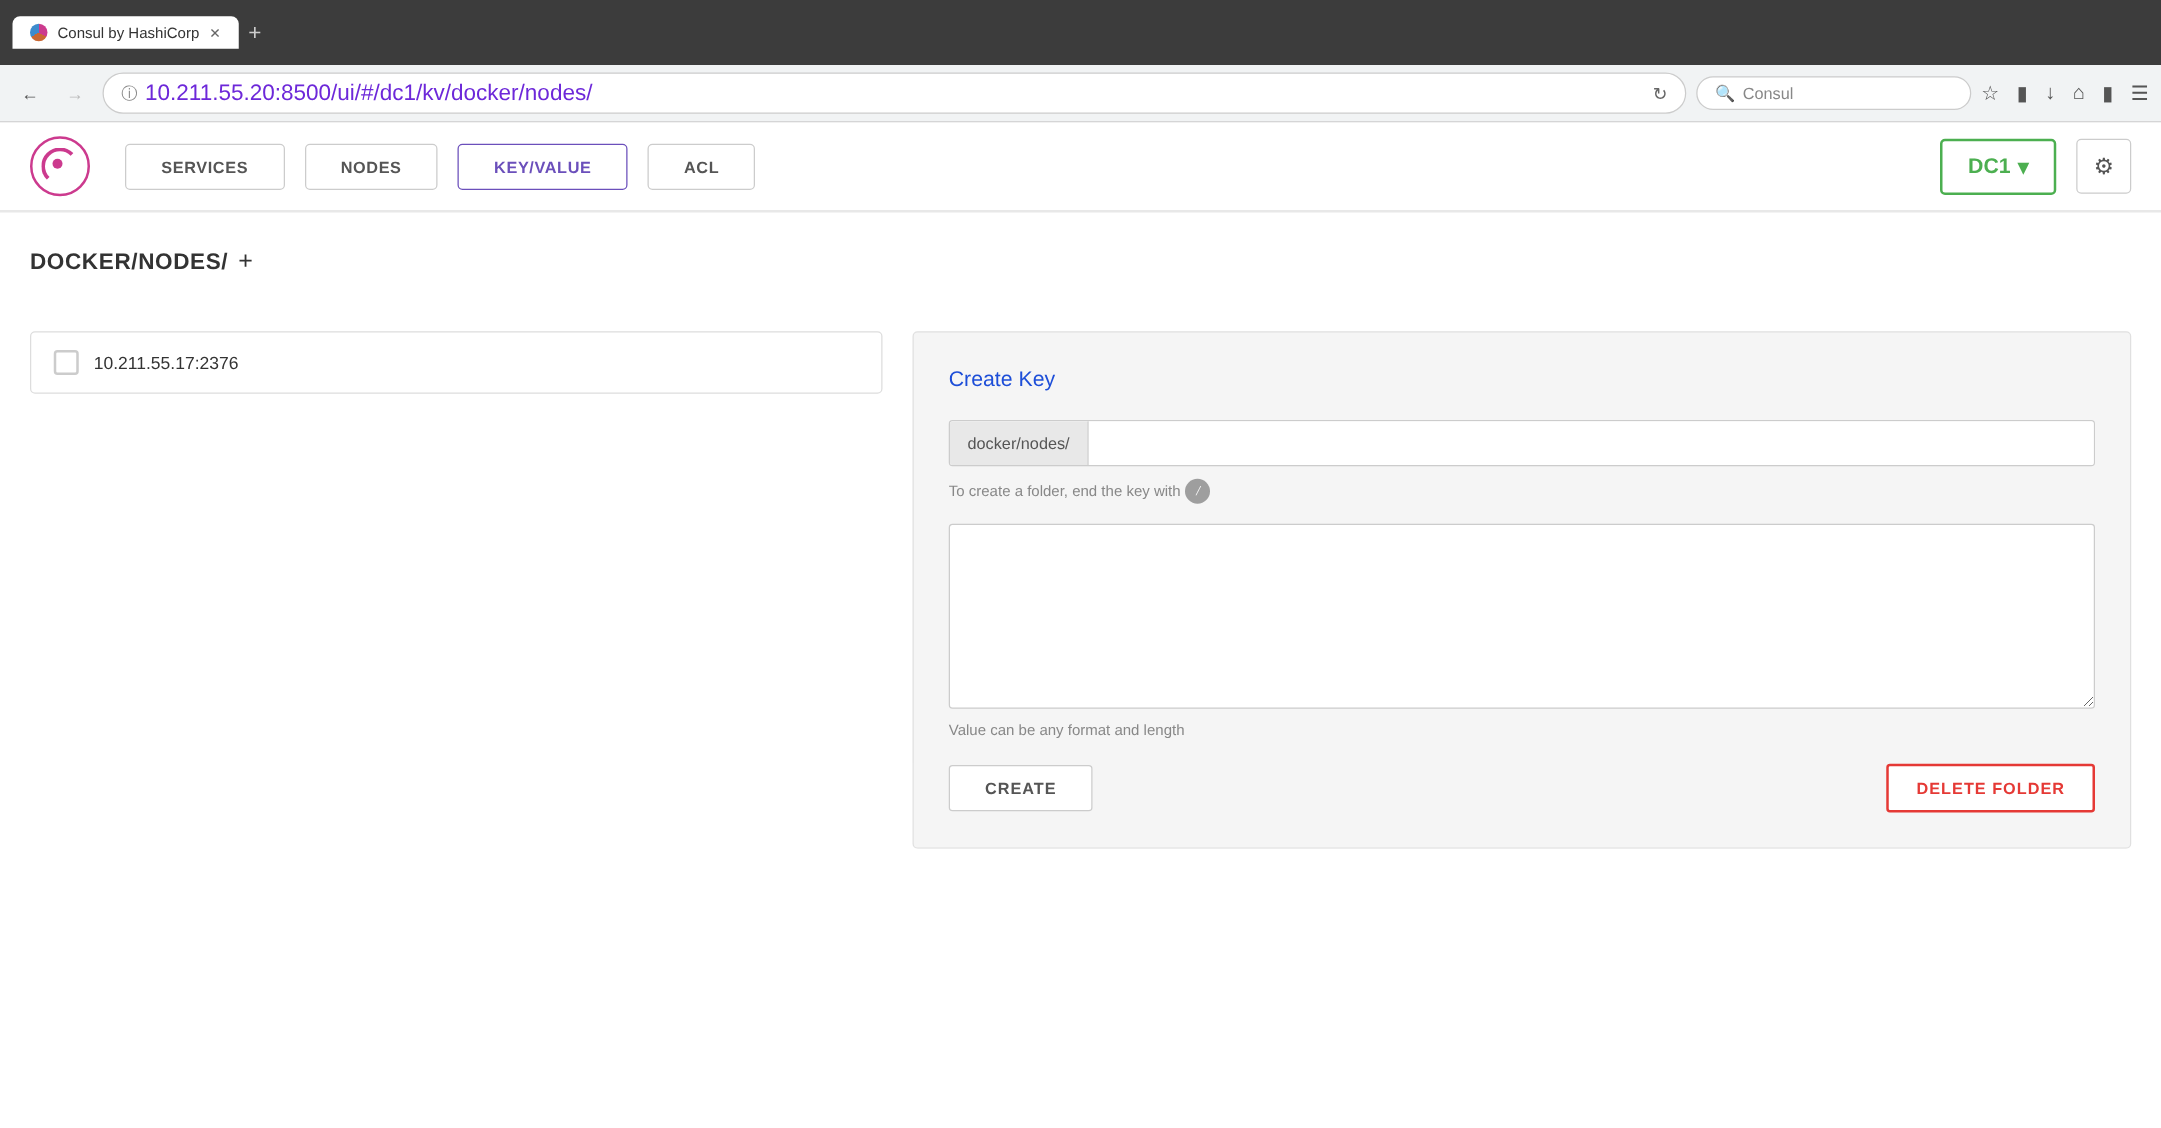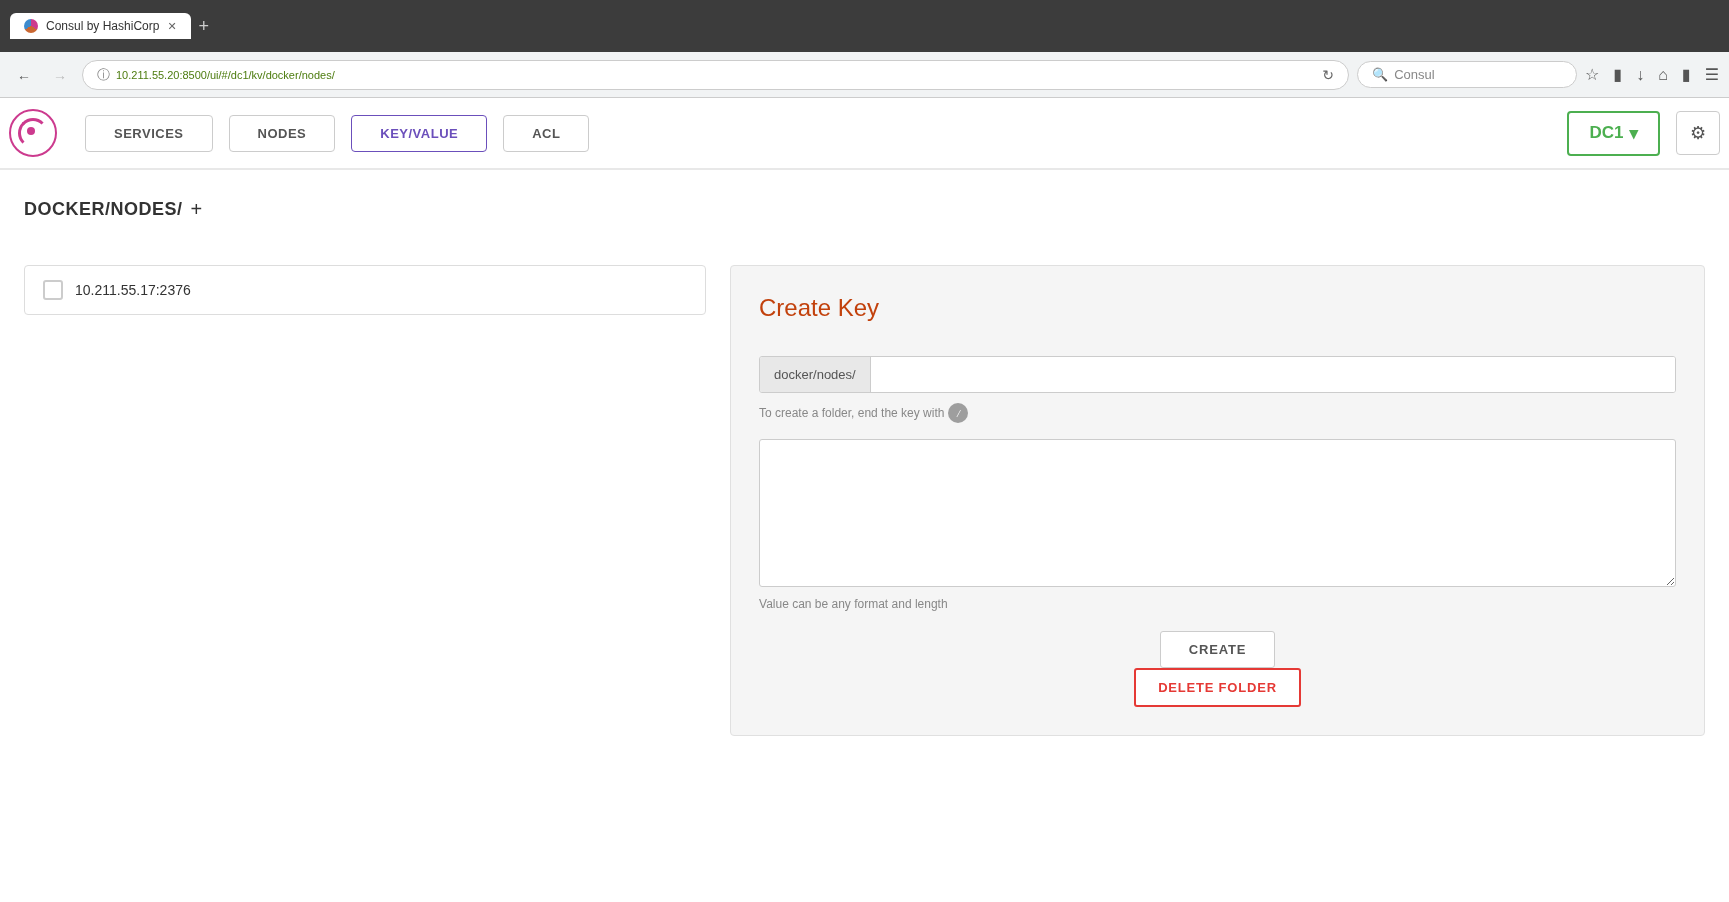--- a/index.html
+++ b/index.html
@@ -70,21 +70,21 @@
       background: #fff;
       border: 1px solid #ccc;
       border-radius: 20px;
       padding: 5px 14px;
       font-size: 13px;
       color: #333;
       display: flex;
       align-items: center;
       gap: 6px;
     }
-    .url-text { flex: 1; font-size: 11px; color: #4d7c0f; }
+    .url-text { flex: 1; font-size: 18px; color: #6d28d9; }
     .refresh-btn { color: #666; font-size: 14px; cursor: pointer; }
     .search-bar {
       background: #fff;
       border: 1px solid #ccc;
       border-radius: 20px;
       padding: 5px 14px;
       width: 220px;
       font-size: 13px;
       color: #333;
       display: flex;
@@ -99,21 +99,21 @@
       font-size: 16px;
     }
 
     
     .app-nav {
       background: #fff;
       border-bottom: 2px solid #e8e8e8;
       height: 72px;
       display: flex;
       align-items: center;
-      padding: 0 9px;
+      padding: 0 24px;
       gap: 16px;
     }
     .consul-logo {
       width: 48px; height: 48px;
       border-radius: 50%;
       border: 2px solid #cc3a8e;
       display: flex; align-items: center; justify-content: center;
       margin-right: 12px;
     }
     .consul-logo-inner {
@@ -224,24 +224,24 @@
       width: 58%;
     }
 
     .create-key-panel {
       background: #f5f5f5;
       border: 1px solid #e0e0e0;
       border-radius: 4px;
       padding: 28px 28px 28px;
     }
     .create-key-title {
-      font-size: 24px;
+      font-size: 17px;
       font-weight: 400;
-      color: #c2410c;
-      margin-bottom: 34px;
+      color: #1d4ed8;
+      margin-bottom: 22px;
     }
 
     .key-input-row {
       display: flex;
       border: 1px solid #ccc;
       border-radius: 3px;
       overflow: hidden;
       background: #fff;
       margin-bottom: 10px;
     }
@@ -302,21 +302,20 @@
     .value-hint {
       font-size: 12px;
       color: #888;
       margin-bottom: 20px;
     }
 
     .action-row {
       display: flex;
       justify-content: space-between;
       align-items: center;
-      flex-direction: column;
     }
     .create-btn {
       padding: 10px 28px;
       border: 1px solid #ccc;
       border-radius: 3px;
       background: #fff;
       font-size: 13px;
       font-weight: 600;
       letter-spacing: 0.8px;
       color: #555;

